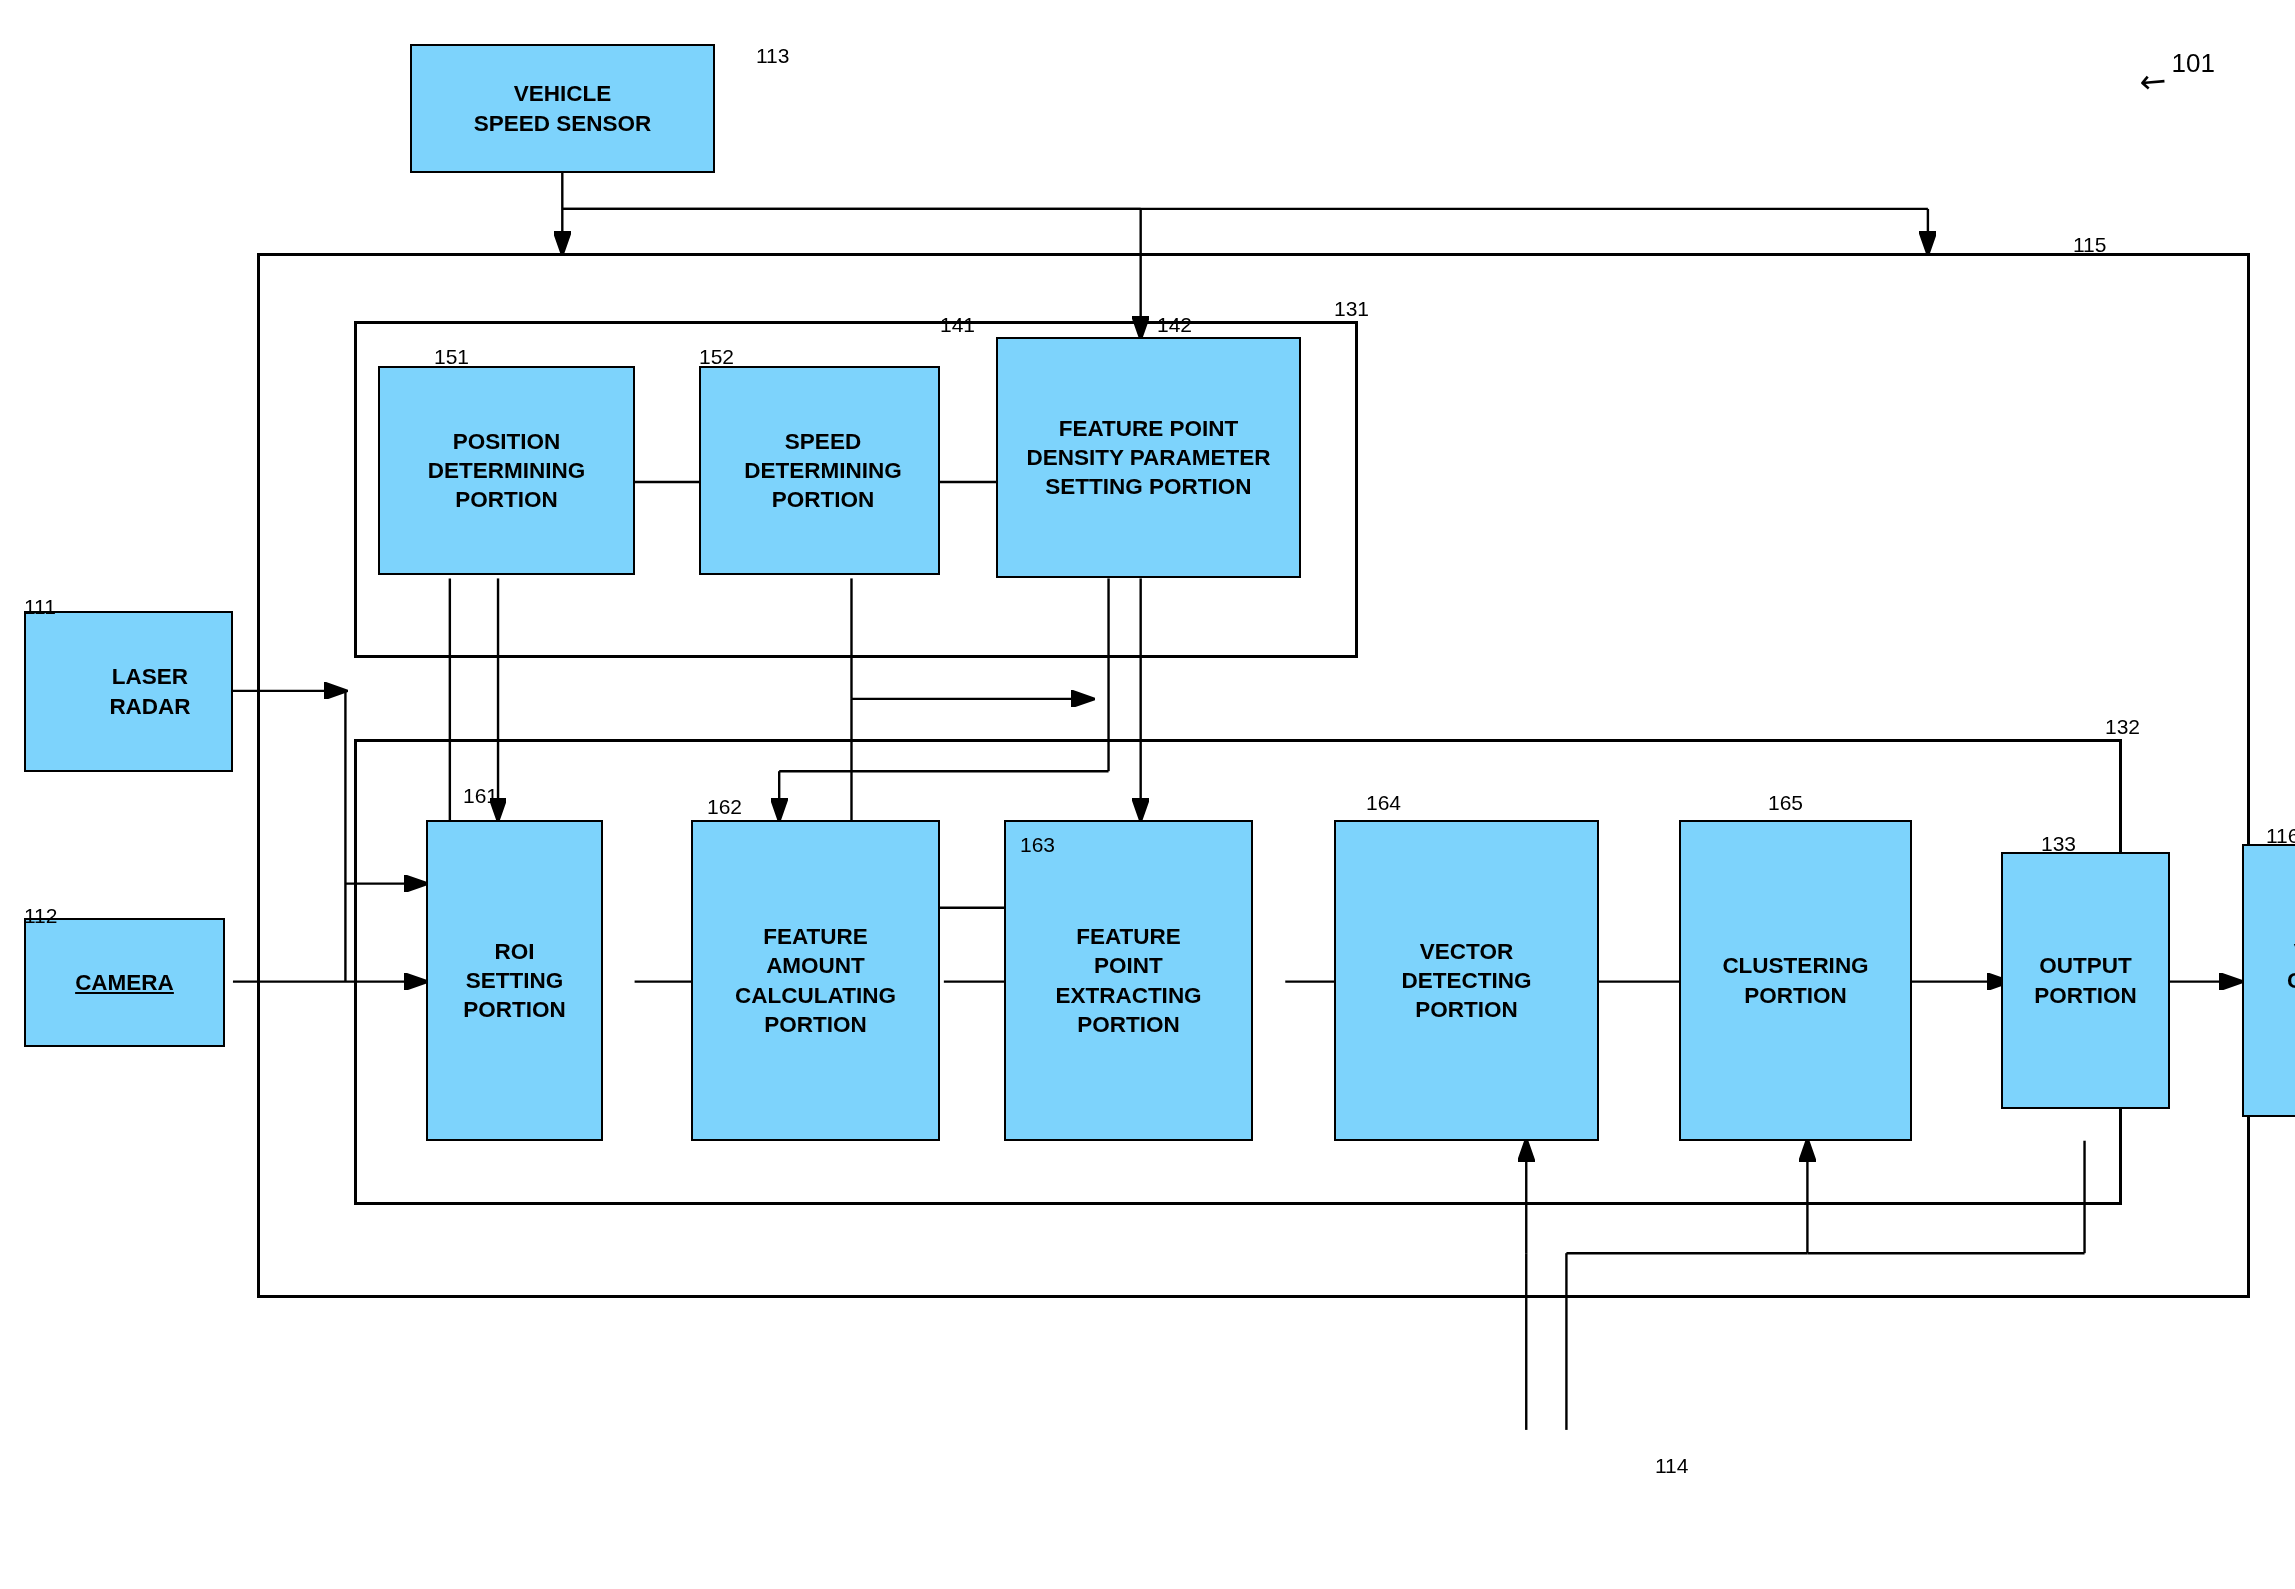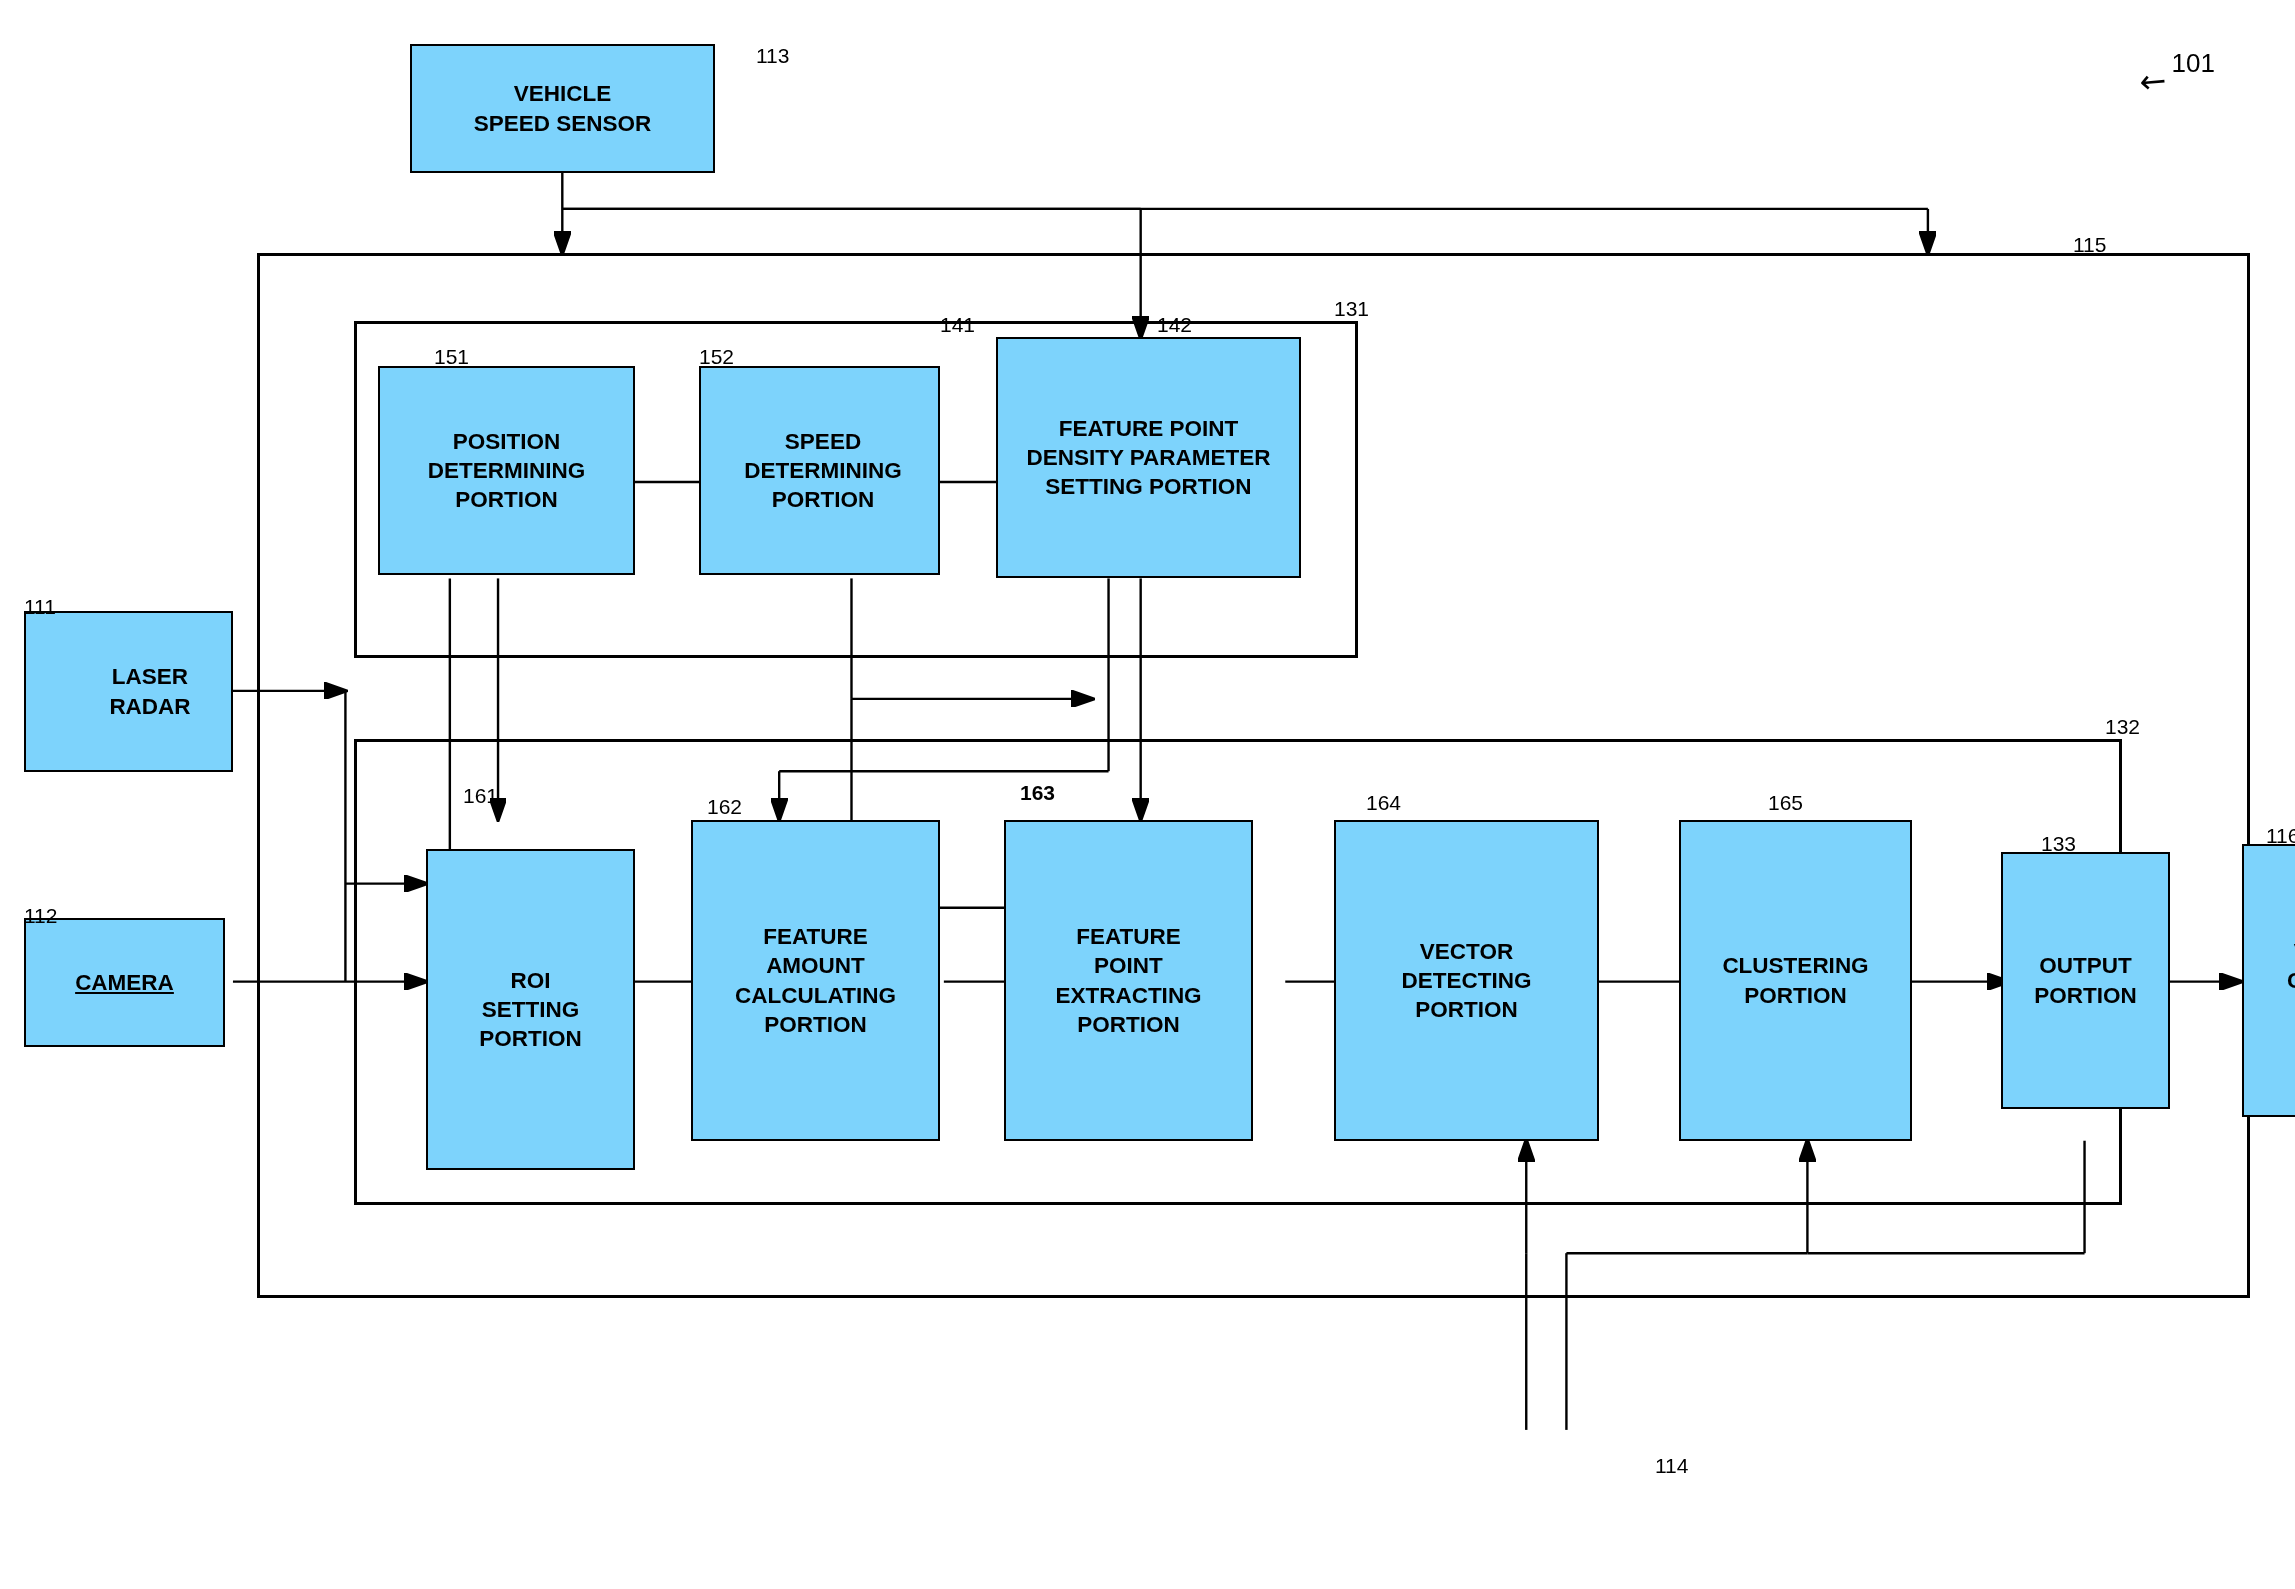--- a/index.html
+++ b/index.html
@@ -161,34 +161,34 @@
 
   <div class="box" style="left: 996px; top: 337px; width: 305px; height: 241px;">
     <span>FEATURE POINT<br>DENSITY PARAMETER<br>SETTING PORTION</span>
   </div>
   <div class="label-ref" style="top: 313px; left: 1157px;">142</div>
 
   <div class="box box-outer" style="left: 354px; top: 739px; width: 1768px; height: 466px;">
   </div>
   <div class="label-ref" style="top: 715px; left: 2105px;">132</div>
 
-  <div class="box" style="left: 426px; top: 820px; width: 209px; height: 321px; margin-top: 29px;">
+  <div class="box" style="left: 426px; top: 820px; width: 177px; height: 321px;">
     <span>ROI<br>SETTING<br>PORTION</span>
   </div>
   <div class="label-ref" style="top: 784px; left: 450px; padding-left: 13px;">161</div>
 
   <div class="box" style="left: 691px; top: 820px; width: 249px; height: 321px;">
     <span>FEATURE<br>AMOUNT<br>CALCULATING<br>PORTION</span>
   </div>
   <div class="label-ref" style="top: 795px; left: 707px;">162</div>
 
   <div class="box" style="left: 1004px; top: 820px; width: 249px; height: 321px;">
     <span>FEATURE<br>POINT<br>EXTRACTING<br>PORTION</span>
   </div>
-  <div class="label-ref" style="top: 781px; left: 1020px; font-weight: bold;">163</div>
+  <div class="label-ref" style="top: 833px; left: 1020px;">163</div>
 
   <div class="box" style="left: 1334px; top: 820px; width: 265px; height: 321px;">
     <span>VECTOR<br>DETECTING<br>PORTION</span>
   </div>
   <div class="label-ref" style="top: 791px; left: 1366px;">164</div>
 
   <div class="box" style="left: 1679px; top: 820px; width: 233px; height: 321px;">
     <span>CLUSTERING<br>PORTION</span>
   </div>
   <div class="label-ref" style="top: 791px; left: 1768px;">165</div>

